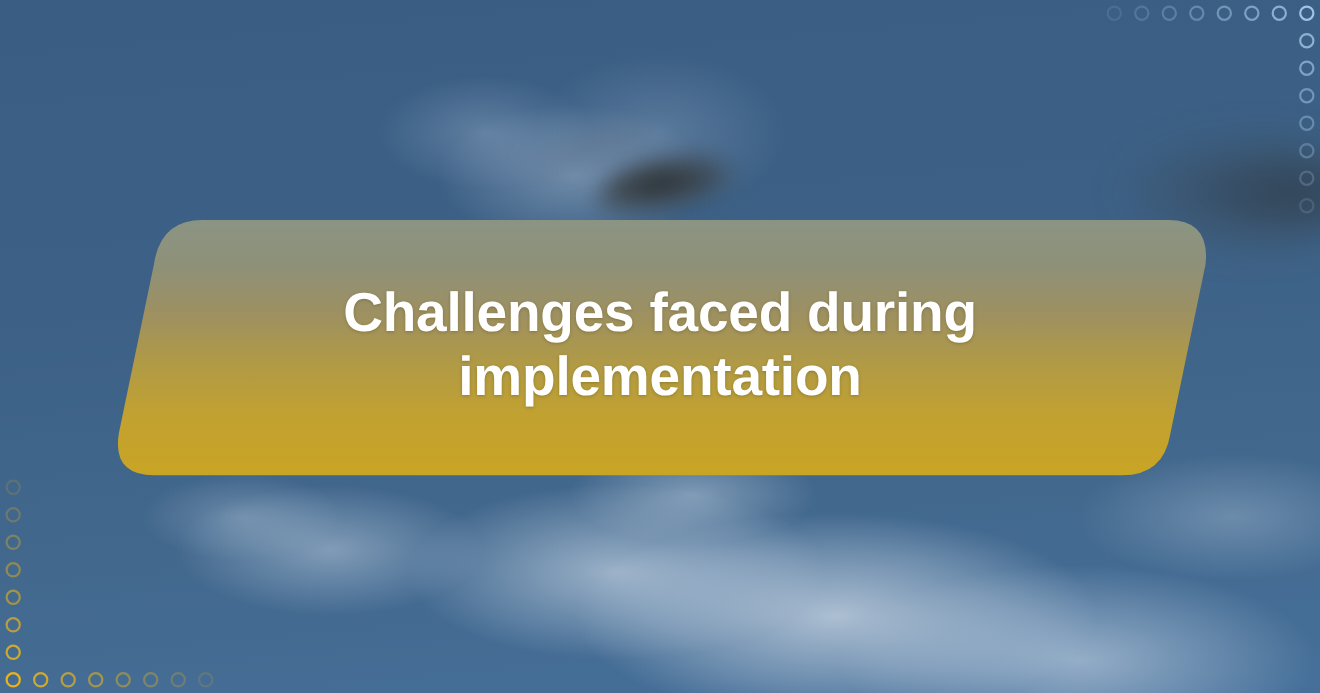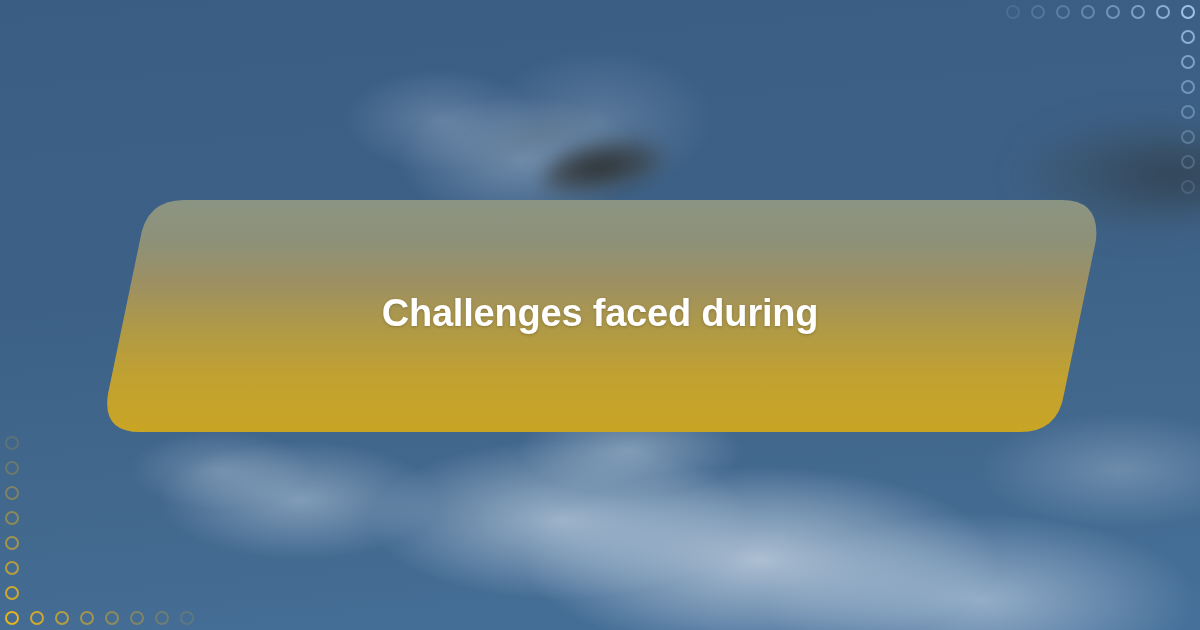--- a/index.html
+++ b/index.html
@@ -93,21 +93,21 @@
     display: flex;
     align-items: center;
     justify-content: center;
     padding: 0 110px 6px 110px;
     box-sizing: border-box;
   }
   .card-title {
     margin: 4px;
     text-align: center;
     color: #ffffff;
-    font-size: 38px;
+    font-size: 50px;
     font-weight: 600;
     line-height: 1.16;
     letter-spacing: -0.2px;
     text-shadow: 0 1px 3px rgba(60,50,10,0.30);
     max-width: 640px;
   }
 </style>
 </head>
 <body>
 
@@ -174,17 +174,18 @@
         Q 958 234 964 196
         L 996 42
         Q 1000 2 962 2
         Z" fill="url(#cardGrad)"></path>
     </svg>
 
     <div class="card-content">
       <h1 class="card-title">
         <span>Challenges faced during</span>
         <br>
+        <span>implementation</span>
       </h1>
     </div>
   </div>
 
 </div>
 
 </body></html>

